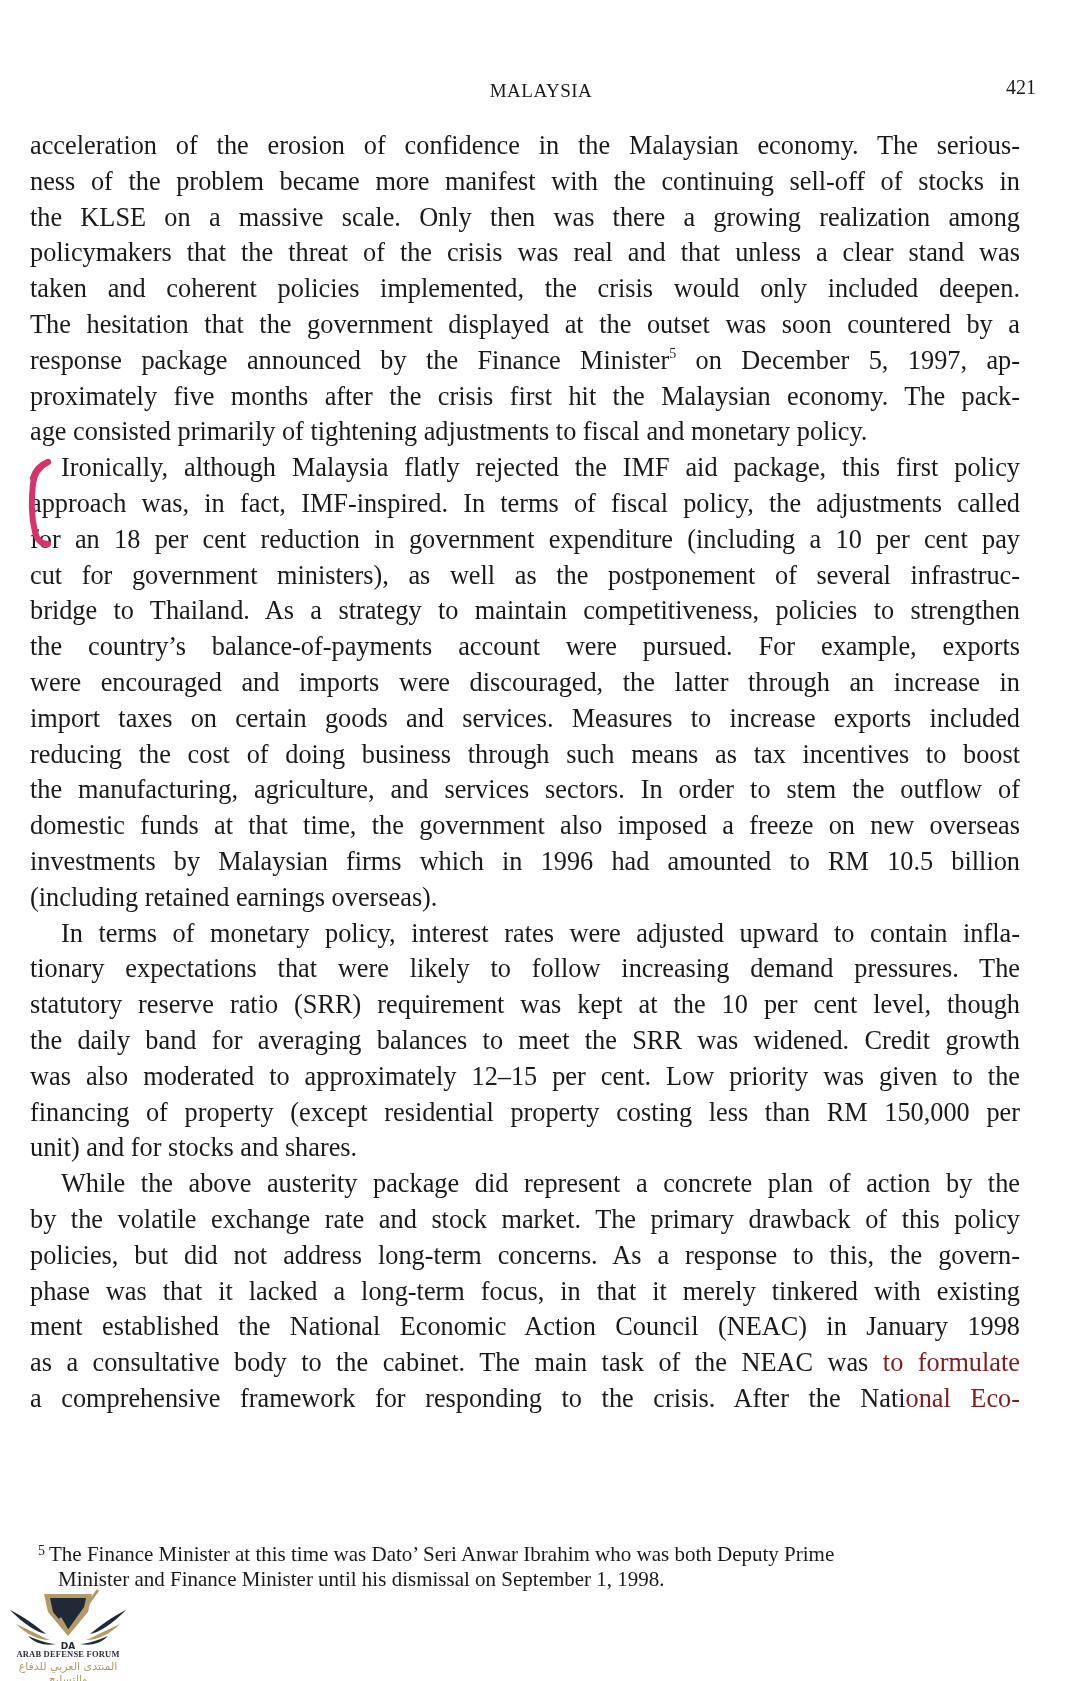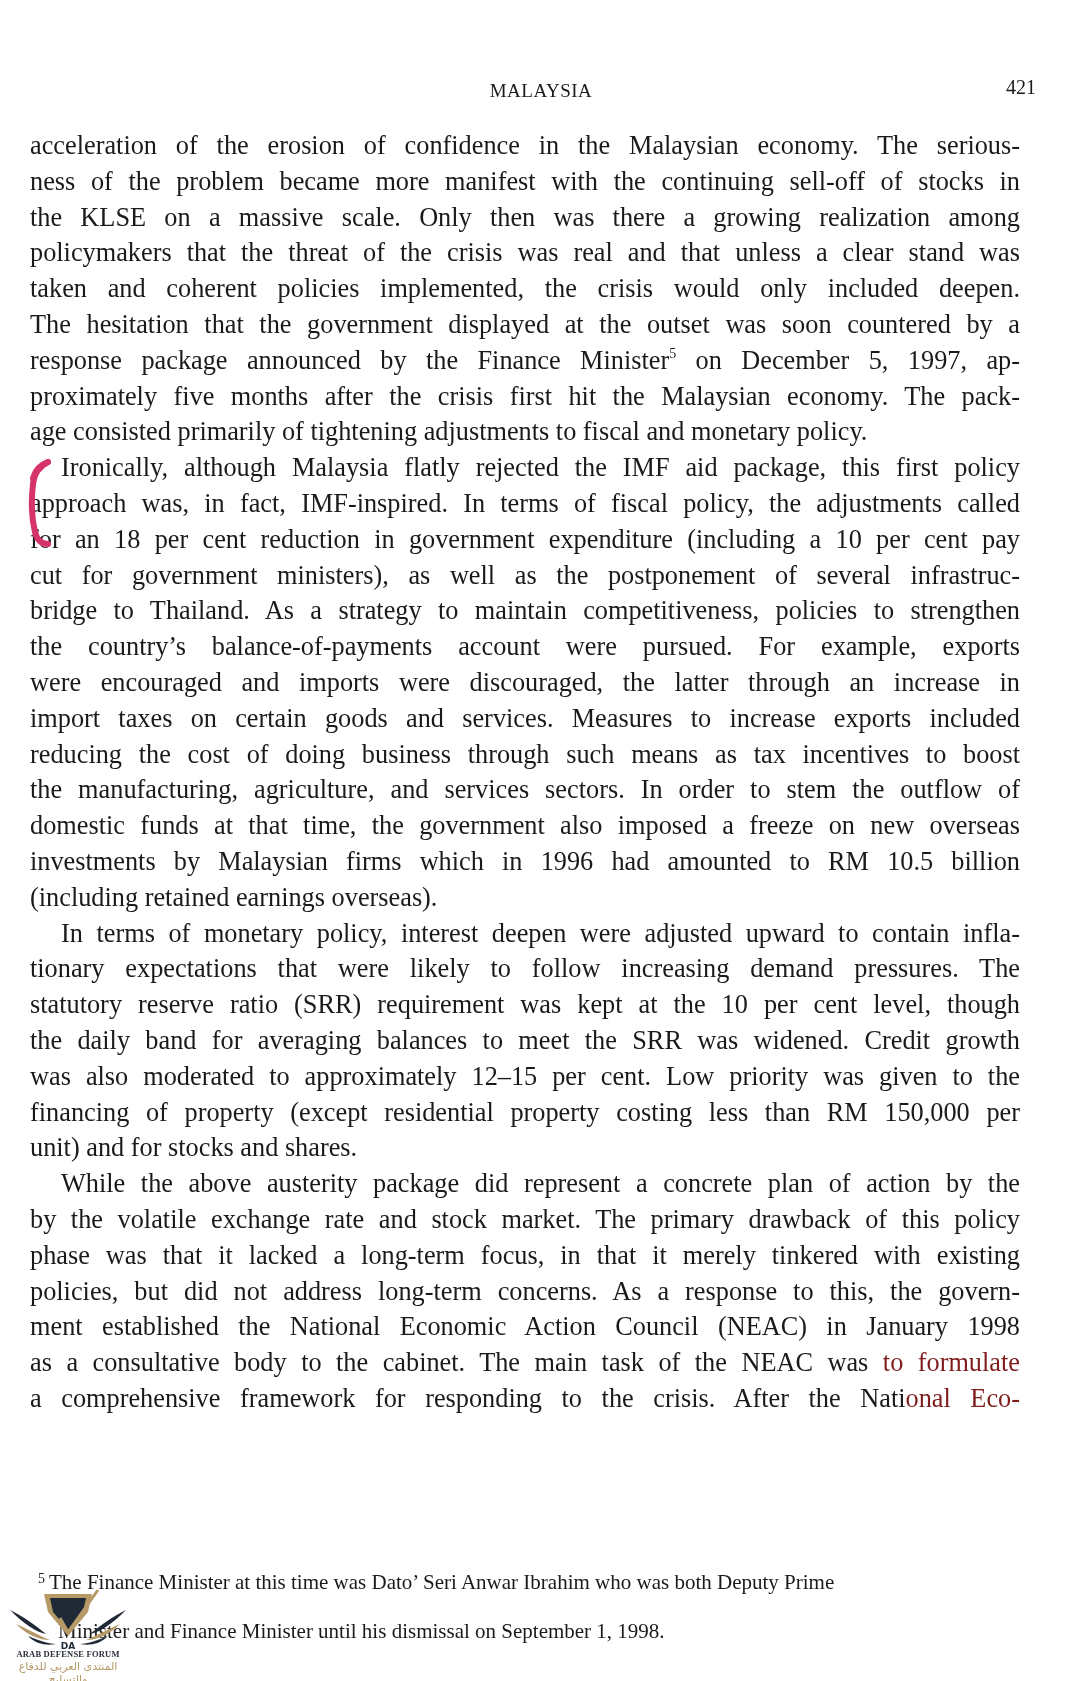--- a/index.html
+++ b/index.html
@@ -11,21 +11,21 @@
     .page-number { position: absolute; right: 60px; top: 0; font-size: 20px; }
     .body-text { position: absolute; top: 128px; left: 30px; width: 990px; }
     .line { font-size: 26.3px; height: 35.8px; line-height: 35.8px; white-space: nowrap;
             text-align: justify; text-align-last: justify; }
     .line.last { text-align-last: left; }
     .line.indent { padding-left: 31px; }
     .line.fade span.fade-part { color: #7f1d1d; }
     sup { font-size: 14px; line-height: 0; vertical-align: 11px; }
     .annotation { position: absolute; left: 26px; top: 458px; width: 40px; height: 92px; }
     .footnote { position: absolute; top: 1535px; left: 38px; width: 990px; }
-    .fn-line { font-size: 21px; height: 28px; line-height: 40px; white-space: nowrap; margin-top: 24px; }
+    .fn-line { font-size: 21px; height: 28px; line-height: 32px; white-space: nowrap; }
     .fn-line.cont { padding-left: 20px; }
     .fn-mark { font-size: 14px; vertical-align: 6px; margin-right: 4px; }
     .logo { position: absolute; left: 6px; top: 1588px; width: 124px; height: 90px; }
     .logo-en { position: absolute; left: 0; top: 61px; width: 124px; text-align: center;
                font-size: 8.5px; font-weight: bold; color: #2b2f3a; letter-spacing: 0.2px; }
     .logo-ar { position: absolute; left: 0; top: 72px; width: 124px; text-align: center;
                font-size: 11px; color: #b59a68; font-family: "DejaVu Sans", sans-serif; }
   </style>
 </head>
 <body>
@@ -51,31 +51,31 @@
   <div class="line">cut for government ministers), as well as the postponement of several infrastruc-</div>
   <div class="line">bridge to Thailand. As a strategy to maintain competitiveness, policies to strengthen</div>
   <div class="line">the country’s balance-of-payments account were pursued. For example, exports</div>
   <div class="line">were encouraged and imports were discouraged, the latter through an increase in</div>
   <div class="line">import taxes on certain goods and services. Measures to increase exports included</div>
   <div class="line">reducing the cost of doing business through such means as tax incentives to boost</div>
   <div class="line">the manufacturing, agriculture, and services sectors. In order to stem the outflow of</div>
   <div class="line">domestic funds at that time, the government also imposed a freeze on new overseas</div>
   <div class="line">investments by Malaysian firms which in 1996 had amounted to RM 10.5 billion</div>
   <div class="line last">(including retained earnings overseas).</div>
-  <div class="line indent">In terms of monetary policy, interest deepen were adjusted upward to contain infla-</div>
+  <div class="line indent">In terms of monetary policy, interest rates were adjusted upward to contain infla-</div>
   <div class="line">tionary expectations that were likely to follow increasing demand pressures. The</div>
   <div class="line">statutory reserve ratio (SRR) requirement was kept at the 10 per cent level, though</div>
   <div class="line">the daily band for averaging balances to meet the SRR was widened. Credit growth</div>
   <div class="line">was also moderated to approximately 12–15 per cent. Low priority was given to the</div>
   <div class="line">financing of property (except residential property costing less than RM 150,000 per</div>
   <div class="line last">unit) and for stocks and shares.</div>
   <div class="line indent">While the above austerity package did represent a concrete plan of action by the</div>
   <div class="line">by the volatile exchange rate and stock market. The primary drawback of this policy</div>
+  <div class="line">policies, but did not address long-term concerns. As a response to this, the govern-</div>
   <div class="line">phase was that it lacked a long-term focus, in that it merely tinkered with existing</div>
-  <div class="line">policies, but did not address long-term concerns. As a response to this, the govern-</div>
   <div class="line">ment established the National Economic Action Council (NEAC) in January 1998</div>
   <div class="line fade"><span>as a consultative body to the cabinet. The main task of the NEAC was </span><span class="fade-part">to formulate</span></div>
   <div class="line fade"><span>a comprehensive framework for responding to the crisis. After the Nati</span><span class="fade-part">onal Eco-</span></div>
 </div>
 
 <svg class="annotation" viewBox="0 0 40 92">
   <path d="M22 4 C14 8 8 16 7 26 C5 44 6 62 9 74 C11 82 16 86 22 86" fill="none" stroke="#d6336c" stroke-width="6" stroke-linecap="round"></path>
   <path d="M7 20 C10 10 16 6 22 4" fill="none" stroke="#d6336c" stroke-width="6" stroke-linecap="round"></path>
 </svg>
 

